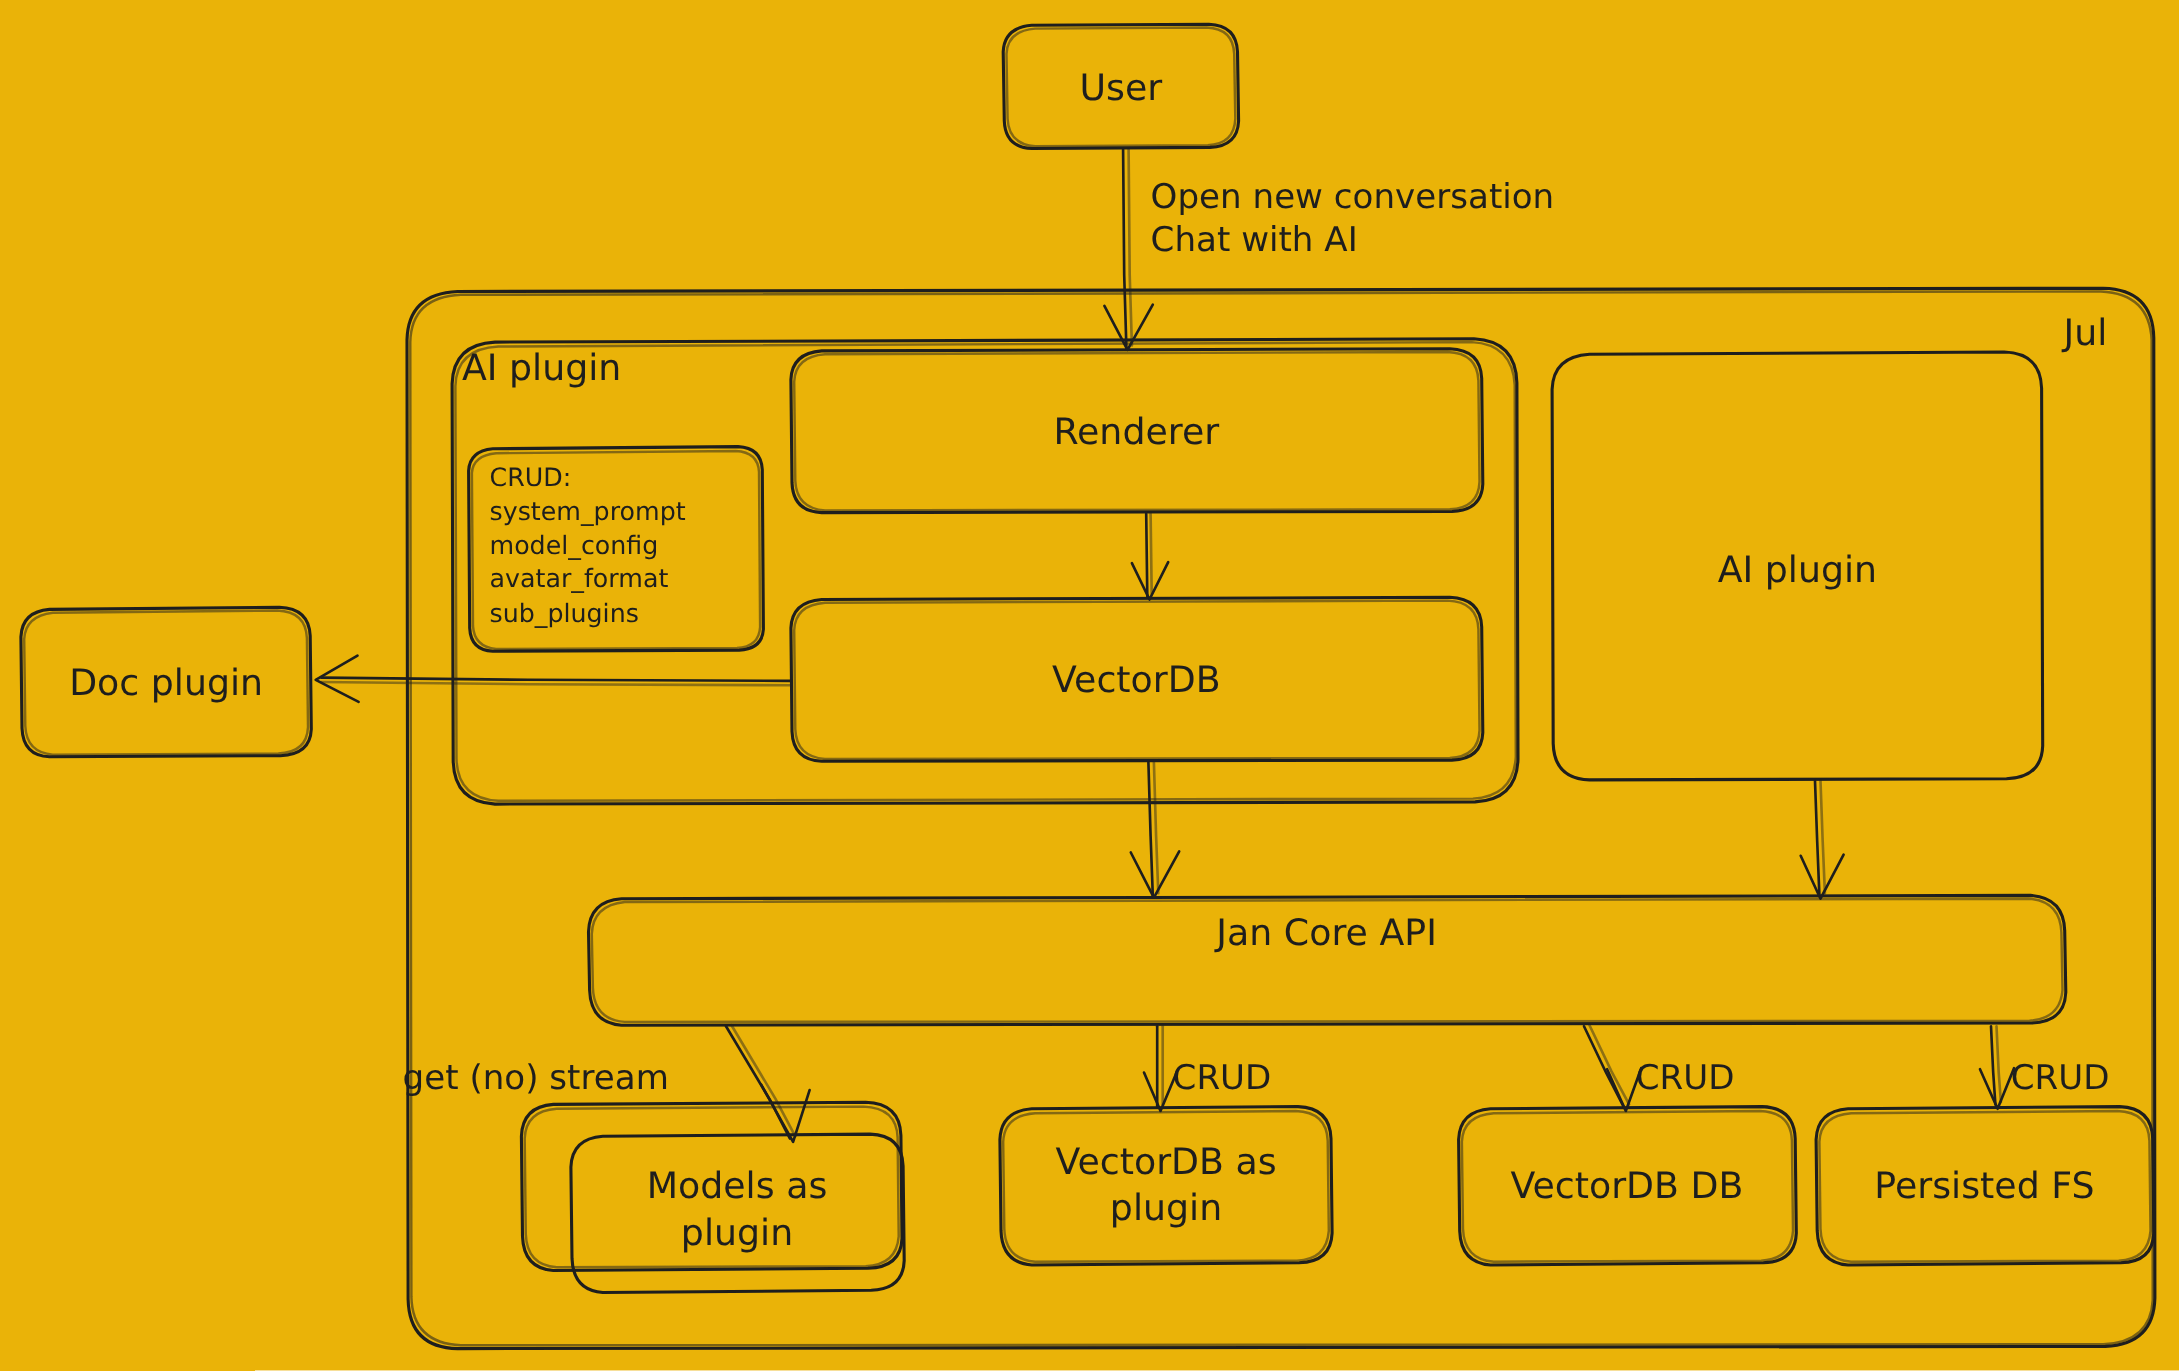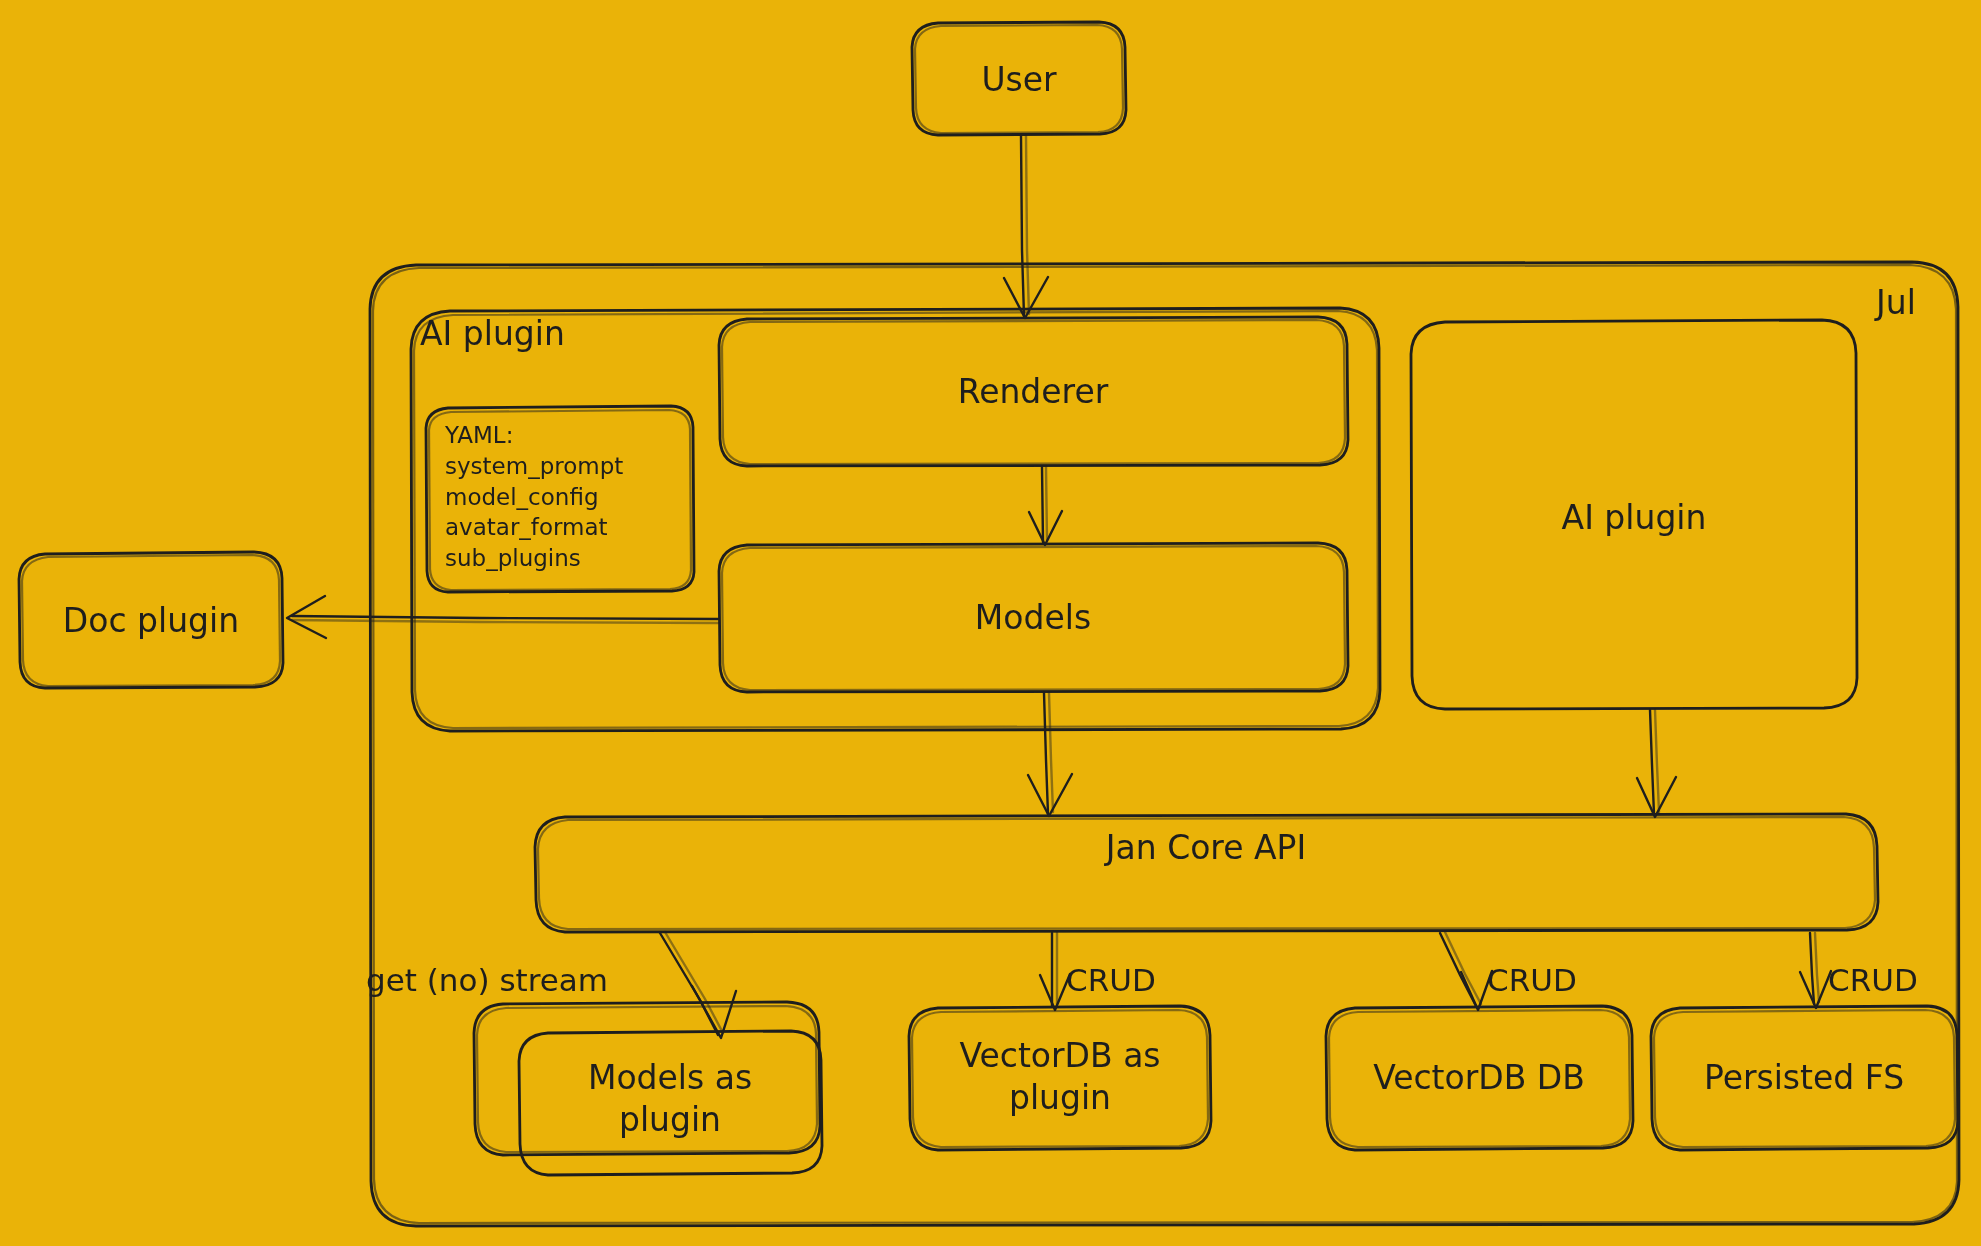--- a/index.html
+++ b/index.html
@@ -176,34 +176,36 @@
     <g>
       <path class="arrow-line" d="M 1810 933 L 1812 975 L 1814 1004"></path>
       <path class="arrow-line" d="M 1815 933 L 1817 975 L 1819 1002" opacity="0.45"></path>
       <path class="arrow-head" d="M 1800 972 L 1816 1008 L 1831 971"></path>
     </g>
 
   </svg>
 
   <div class="lbl lbl-center node-text" style="left:1019px; top:80px;">User</div>
 
+  <div class="lbl edge-text" style="left:1046px; top:160px;">Open new conversation
+Chat with AI</div>
 
   <div class="lbl container-text" style="left:1876px; top:282px;">Jul</div>
 
   <div class="lbl container-text" style="left:420px; top:313px;">AI plugin</div>
 
-  <div class="lbl yaml-text" style="left:445px; top:420px;">YAML:
+  <div class="lbl yaml-text" style="left:445px; top:420px;">CRUD:
 system_prompt
 model_config
 avatar_format
 sub_plugins</div>
 
   <div class="lbl lbl-center node-text" style="left:1033px; top:392px;">Renderer</div>
 
-  <div class="lbl lbl-center node-text" style="left:1033px; top:618px;">Models</div>
+  <div class="lbl lbl-center node-text" style="left:1033px; top:618px;">VectorDB</div>
 
   <div class="lbl lbl-center node-text" style="left:1634px; top:518px;">AI plugin</div>
 
   <div class="lbl lbl-center node-text" style="left:151px; top:621px;">Doc plugin</div>
 
   <div class="lbl lbl-center node-text" style="left:1206px; top:848px;">Jan Core API</div>
 
   <div class="lbl edge-text" style="left:366px; top:961px;text-align:right;">get (no) stream</div>
 
   <div class="lbl edge-text" style="left:1066px; top:961px;">CRUD</div>

